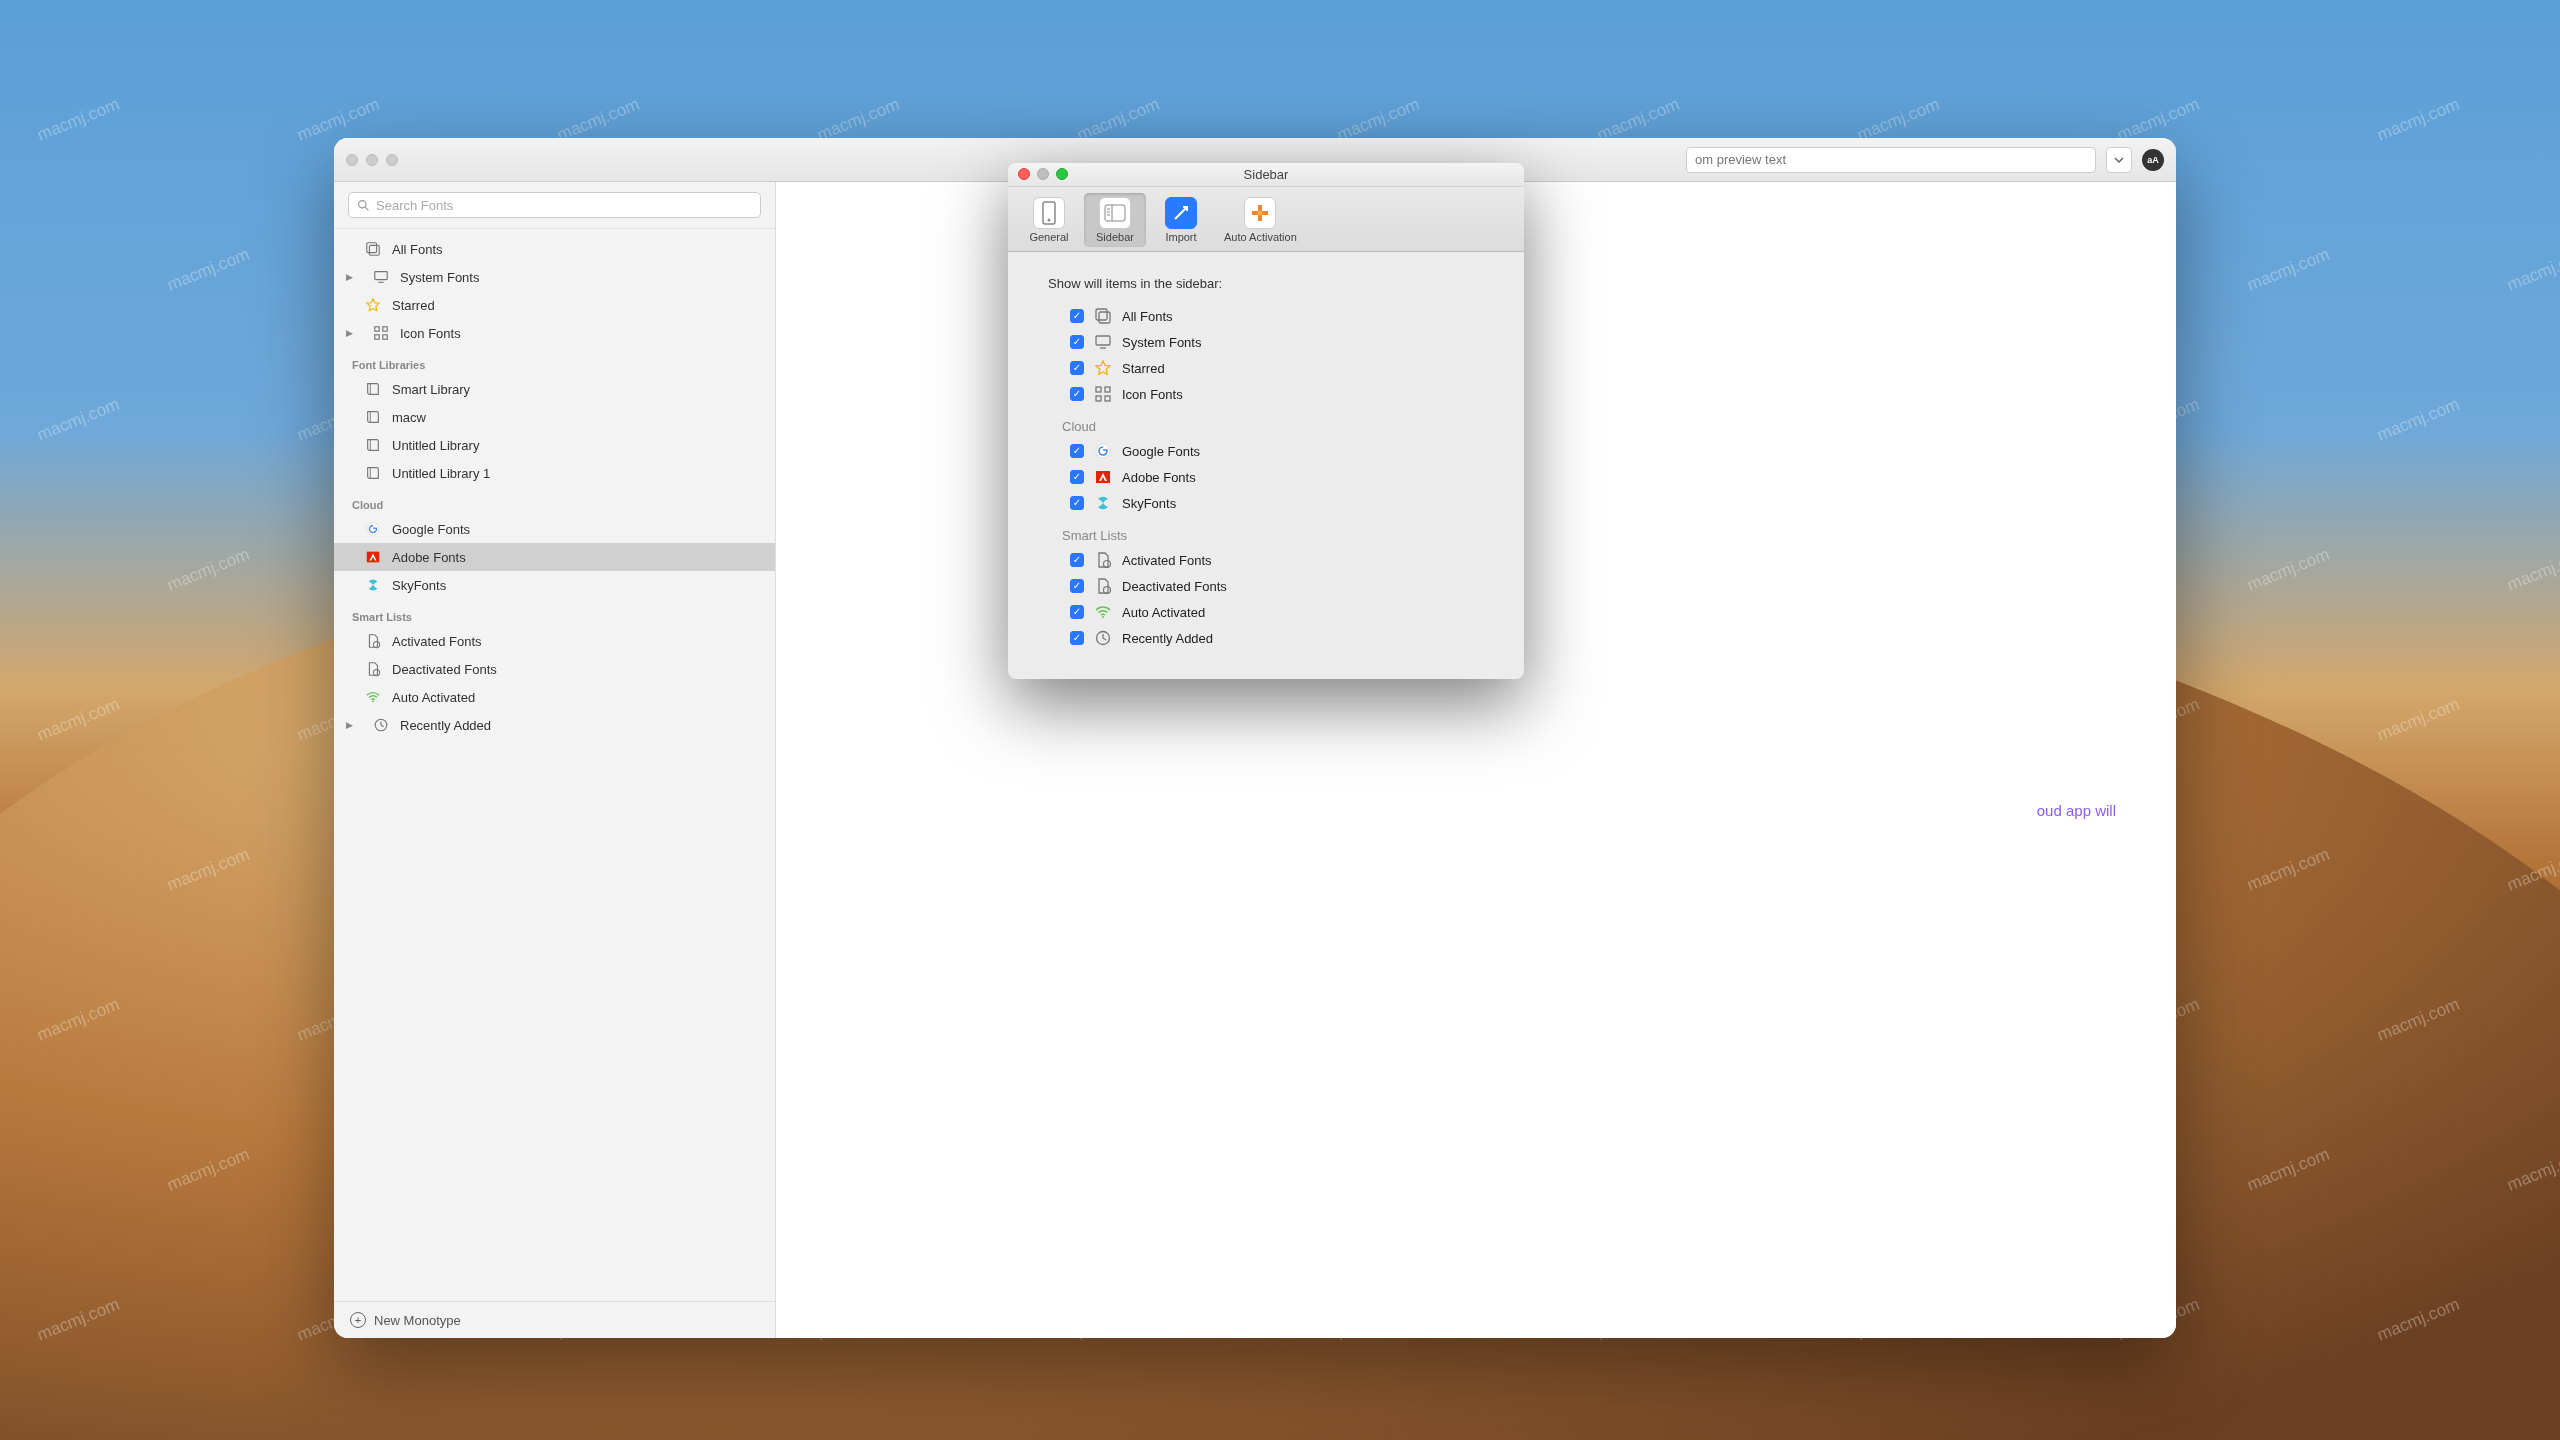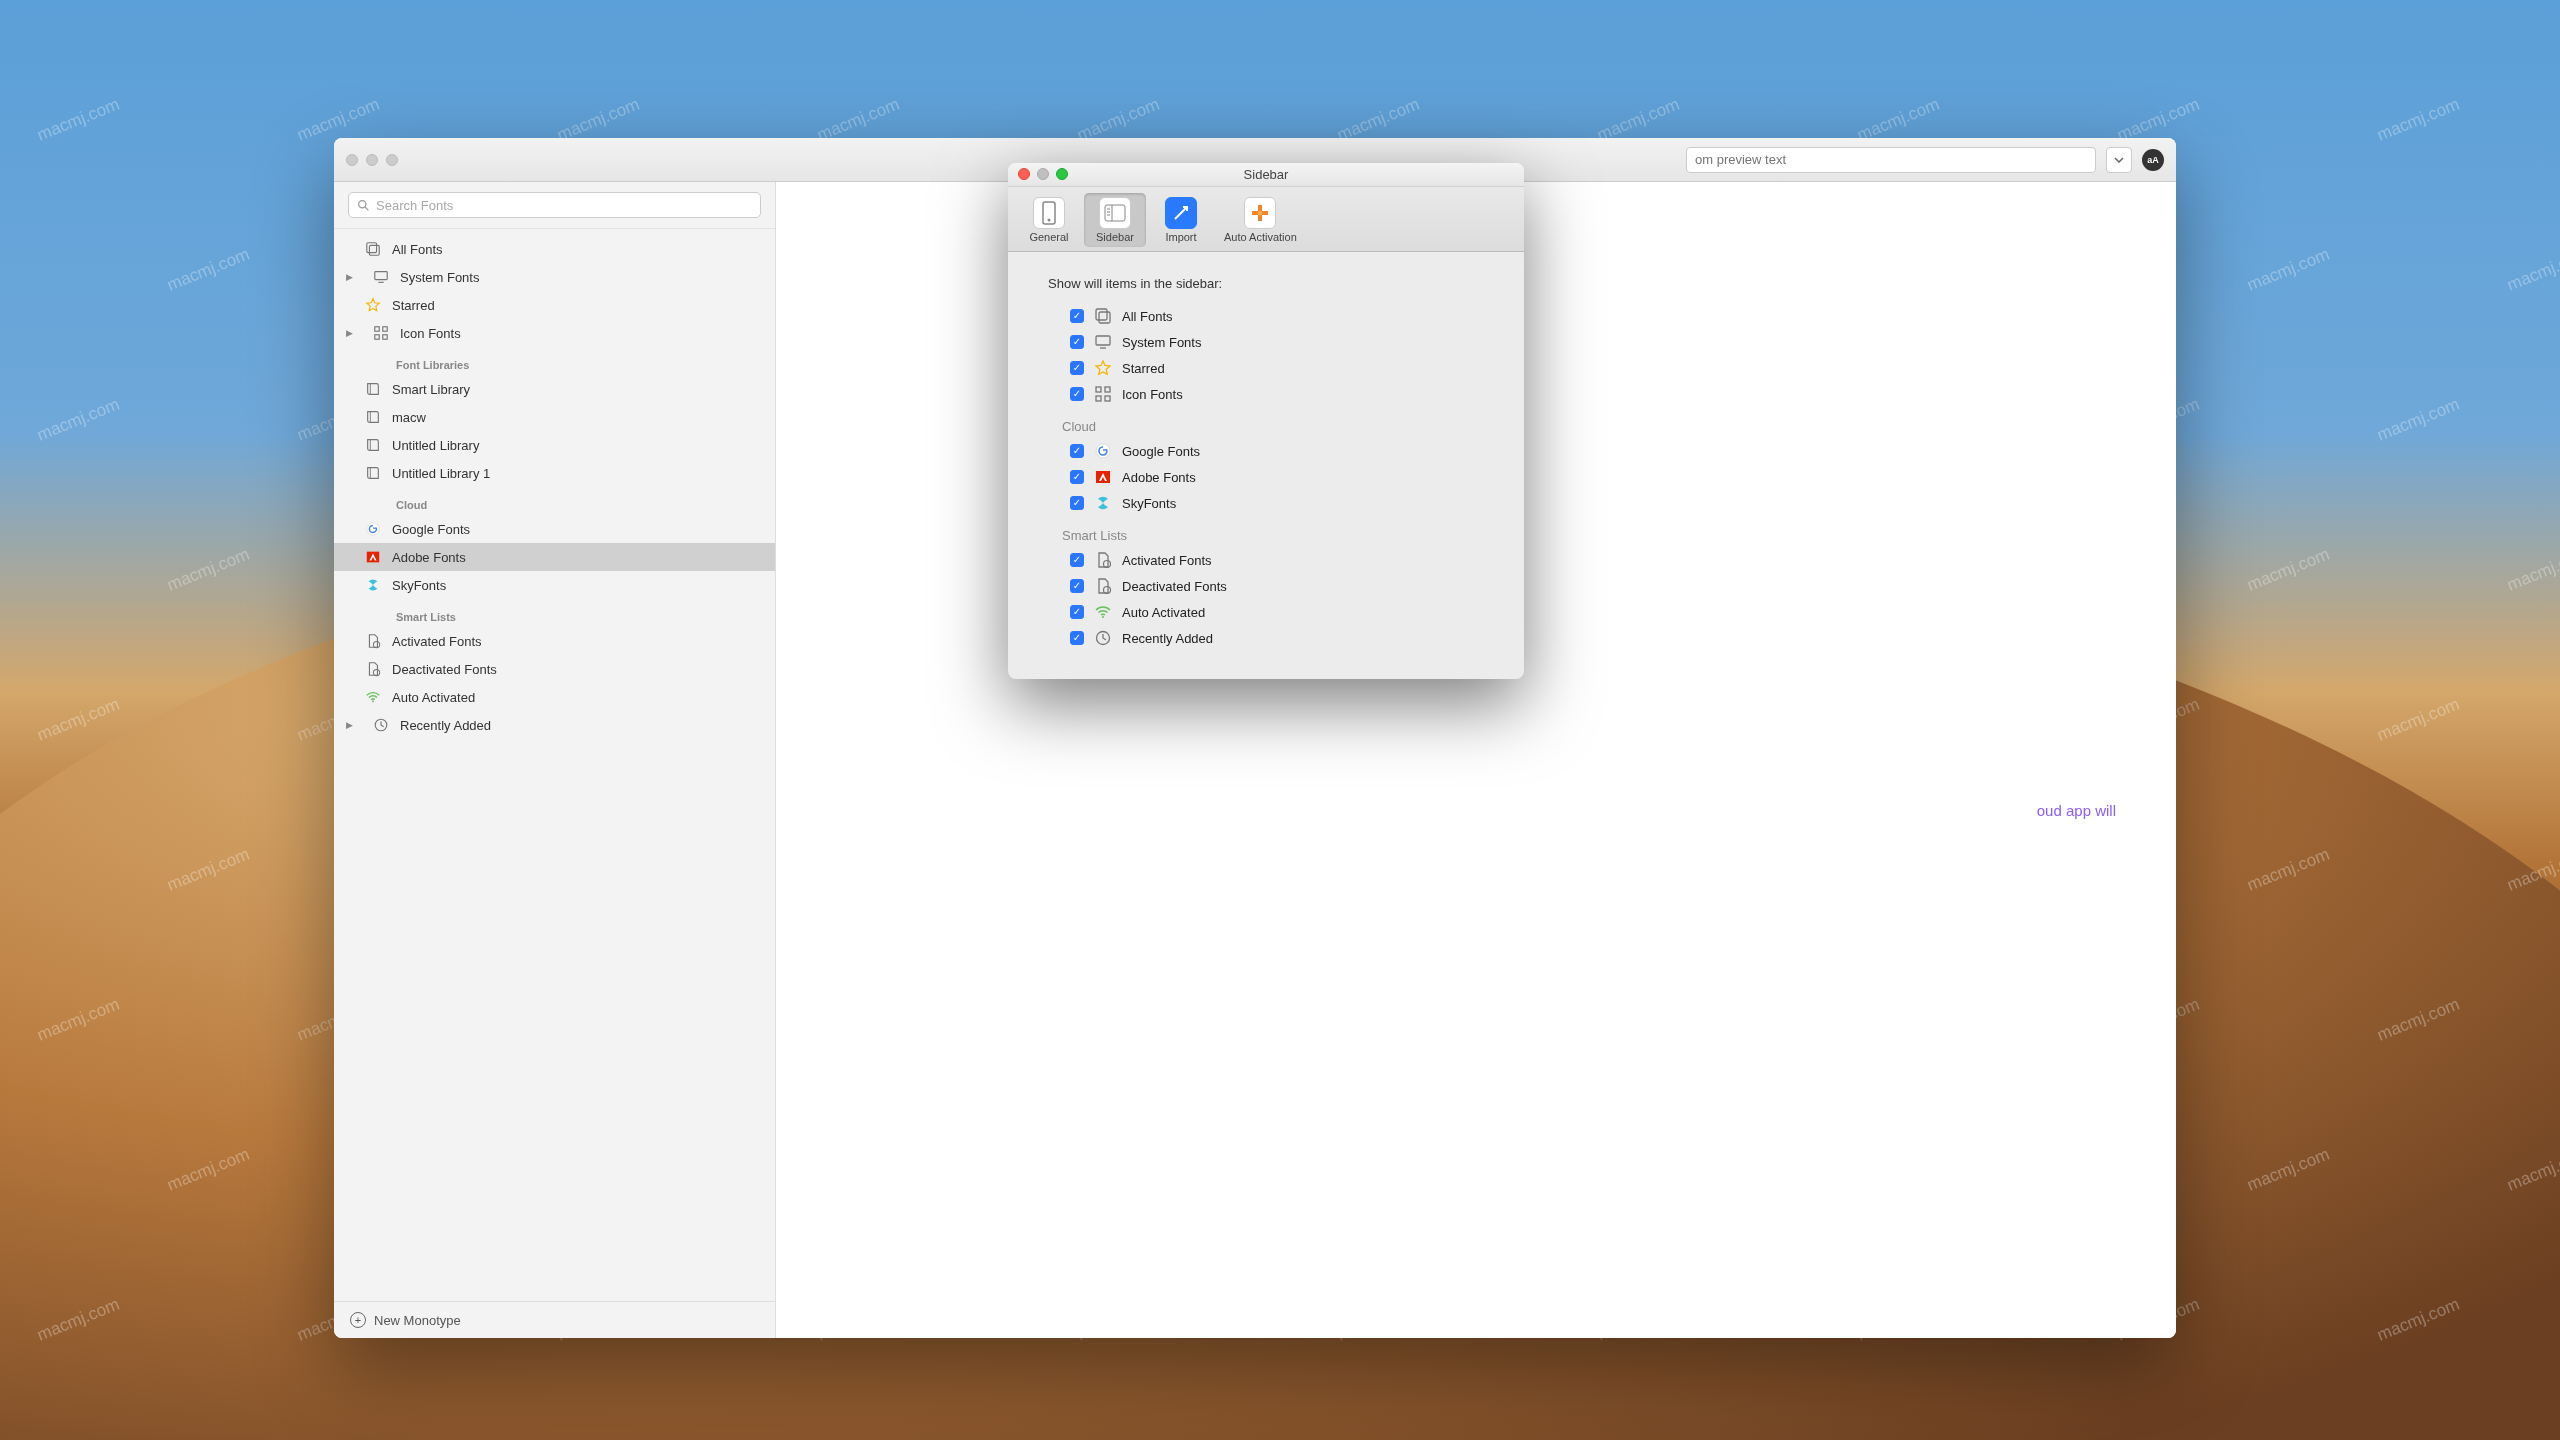--- a/index.html
+++ b/index.html
@@ -27,21 +27,21 @@
   background: radial-gradient(ellipse at 30% 20%, #e0b77a 0%, #b8793d 40%, #6b3f21 80%);
   border-radius: 50% 60% 0 0 / 80% 90% 0 0;
 }
 .window {
   position: absolute;
   left: 334px;
   top: 138px;
   width: 1842px;
   height: 1200px;
   background: #fff;
-  border-radius: 8px;
+  border-radius: 14px;
   box-shadow: 0 30px 80px rgba(0,0,0,0.4);
   display: flex;
   flex-direction: column;
   overflow: hidden;
 }
 .titlebar {
   height: 44px;
   background: linear-gradient(#f2f2f2, #e6e6e6);
   border-bottom: 1px solid #ccc;
   display: flex;
@@ -75,21 +75,20 @@
 .search {
   width: 100%; height: 26px; border-radius: 5px;
   border: 1px solid #ccc; background: #fff;
   display: flex; align-items: center; padding: 0 8px; color: #aaa; gap: 6px;
 }
 .search svg { width: 13px; height: 13px; fill: #888; }
 .sidebar-scroll { flex: 1; overflow-y: auto; padding: 6px 0; }
 .group-header {
   font-size: 11px; font-weight: 600; color: #888;
   padding: 12px 18px 4px 18px;
-  margin-left: 44px;
 }
 .sb-item {
   display: flex; align-items: center; gap: 10px;
   padding: 5px 12px 5px 30px; cursor: default;
 }
 .sb-item.selected { background: #d0d0d0; }
 .sb-item .disclosure { width: 10px; color: #888; font-size: 9px; margin-left: -18px; margin-right: 6px; }
 .sb-icon { width: 18px; height: 18px; display: flex; align-items: center; justify-content: center; color: #666; }
 .sb-icon svg { width: 16px; height: 16px; }
 .sidebar-footer {

